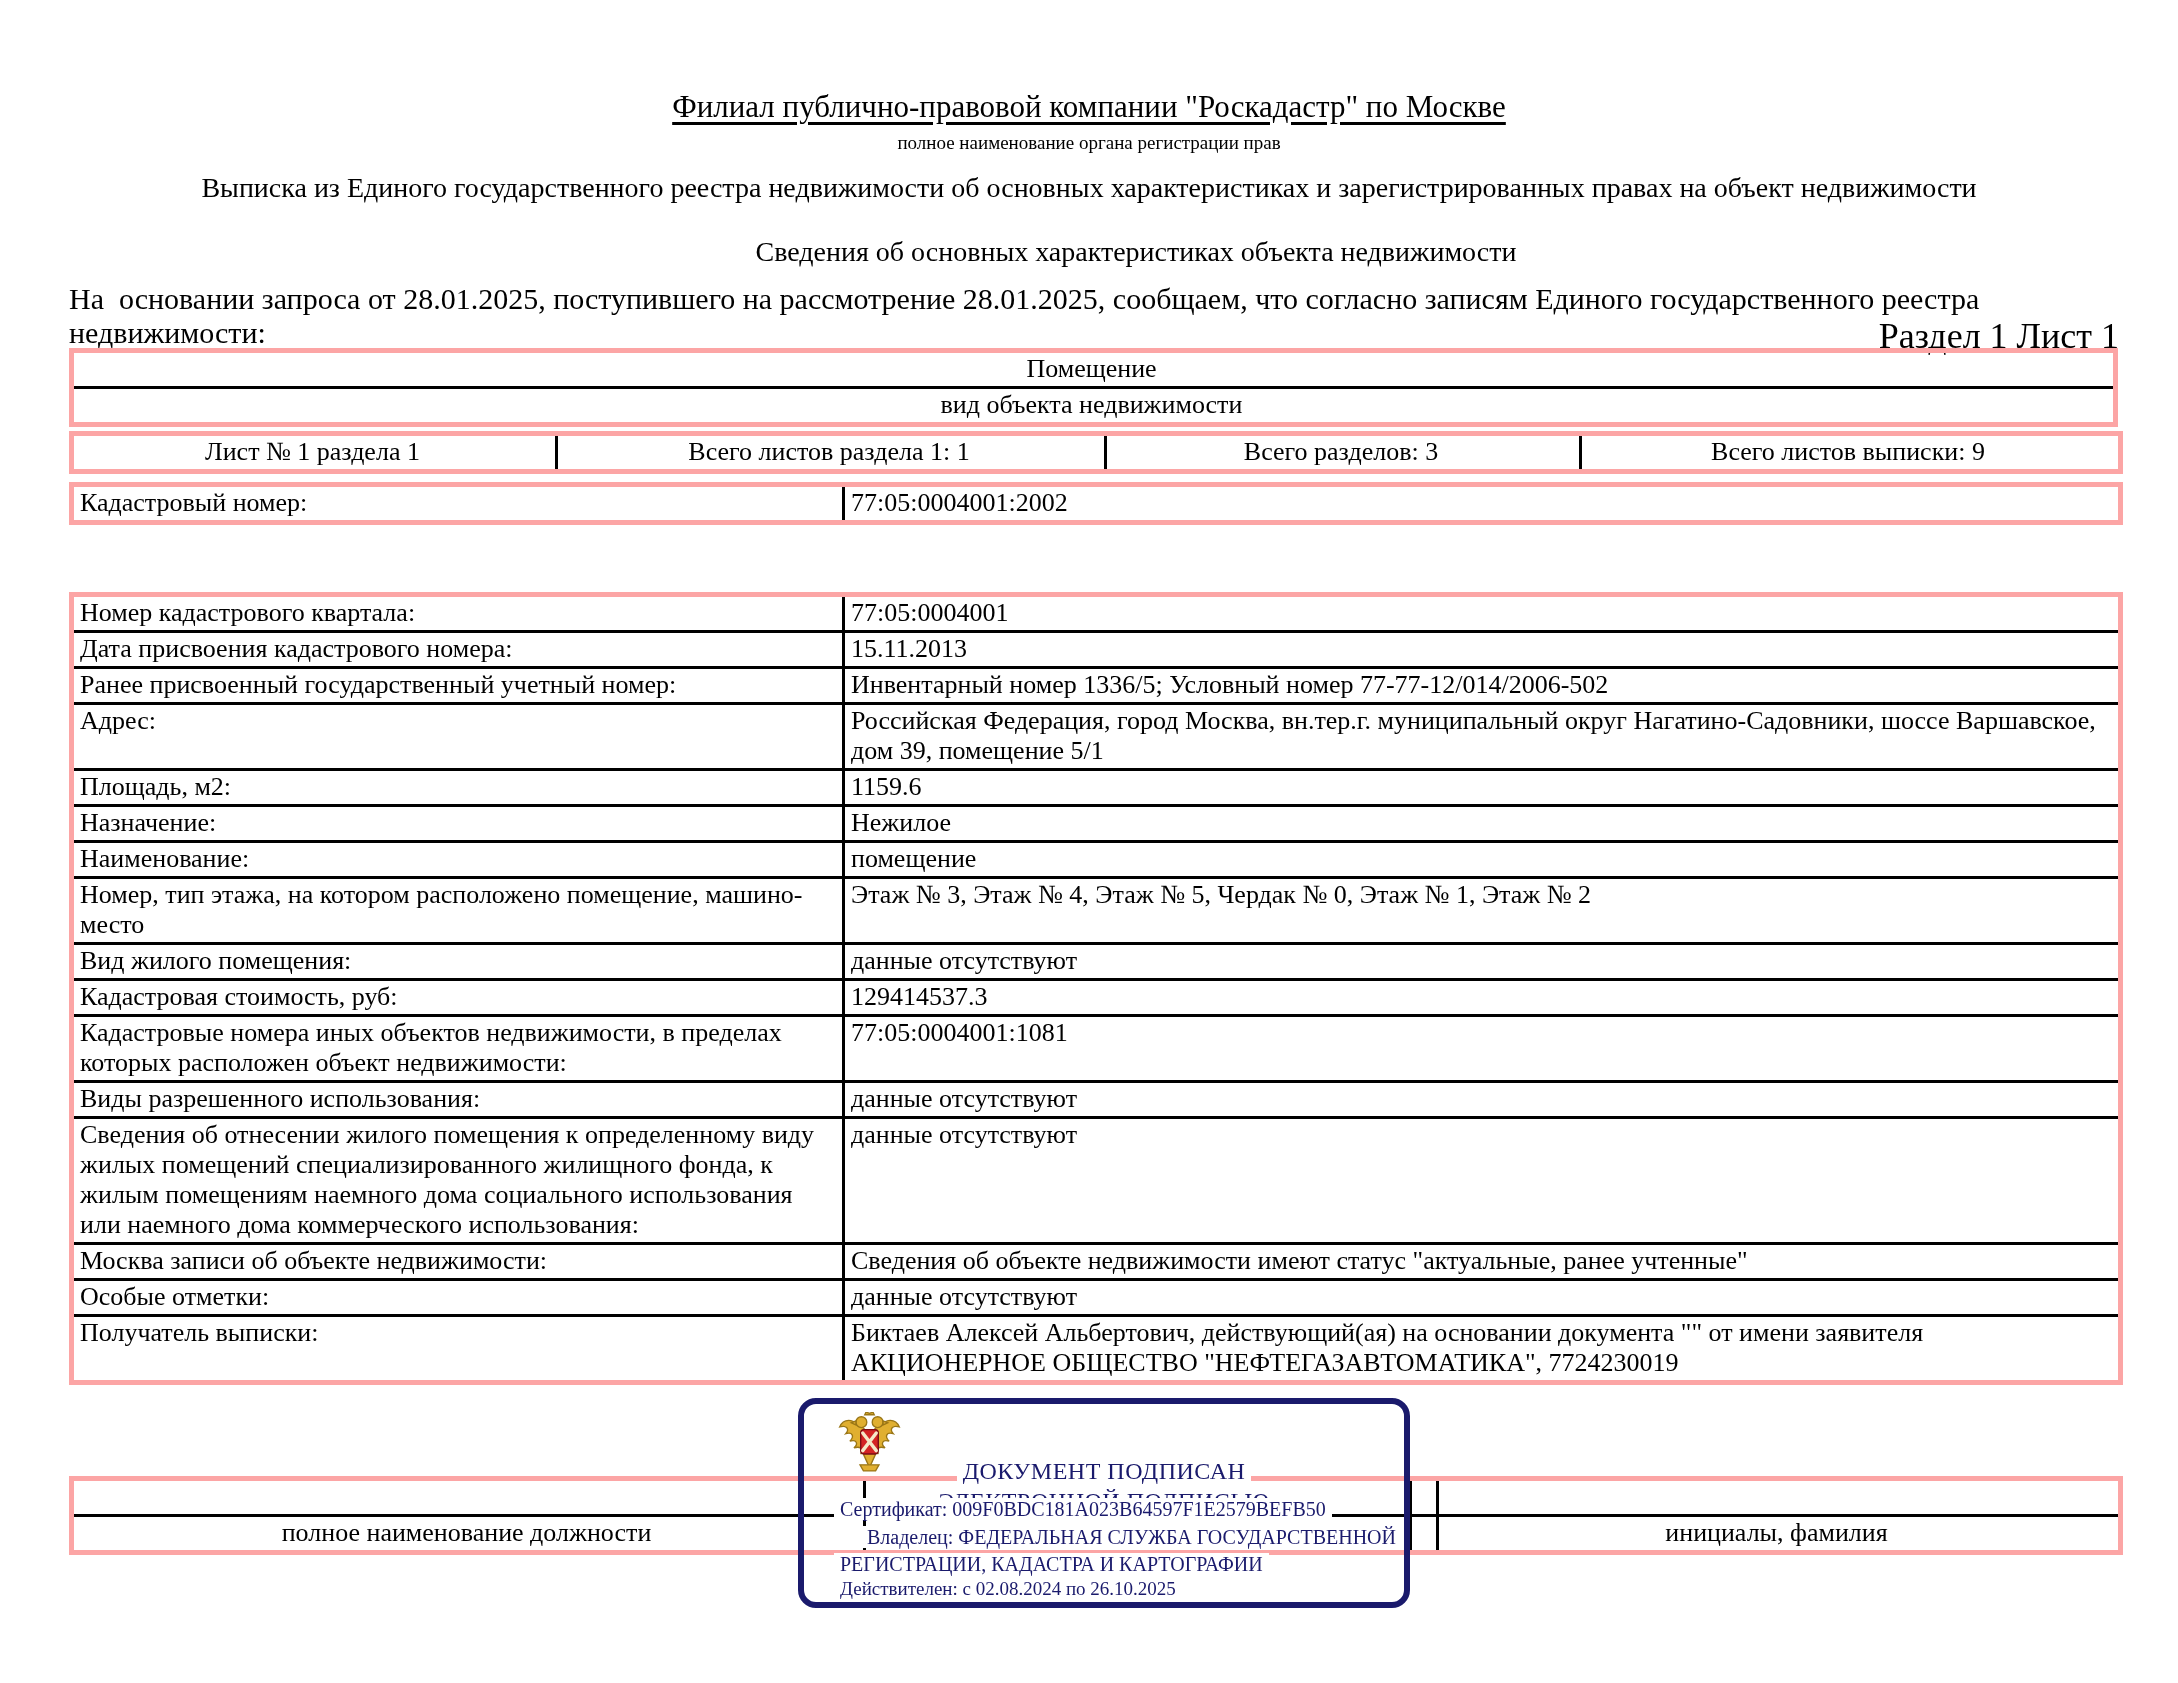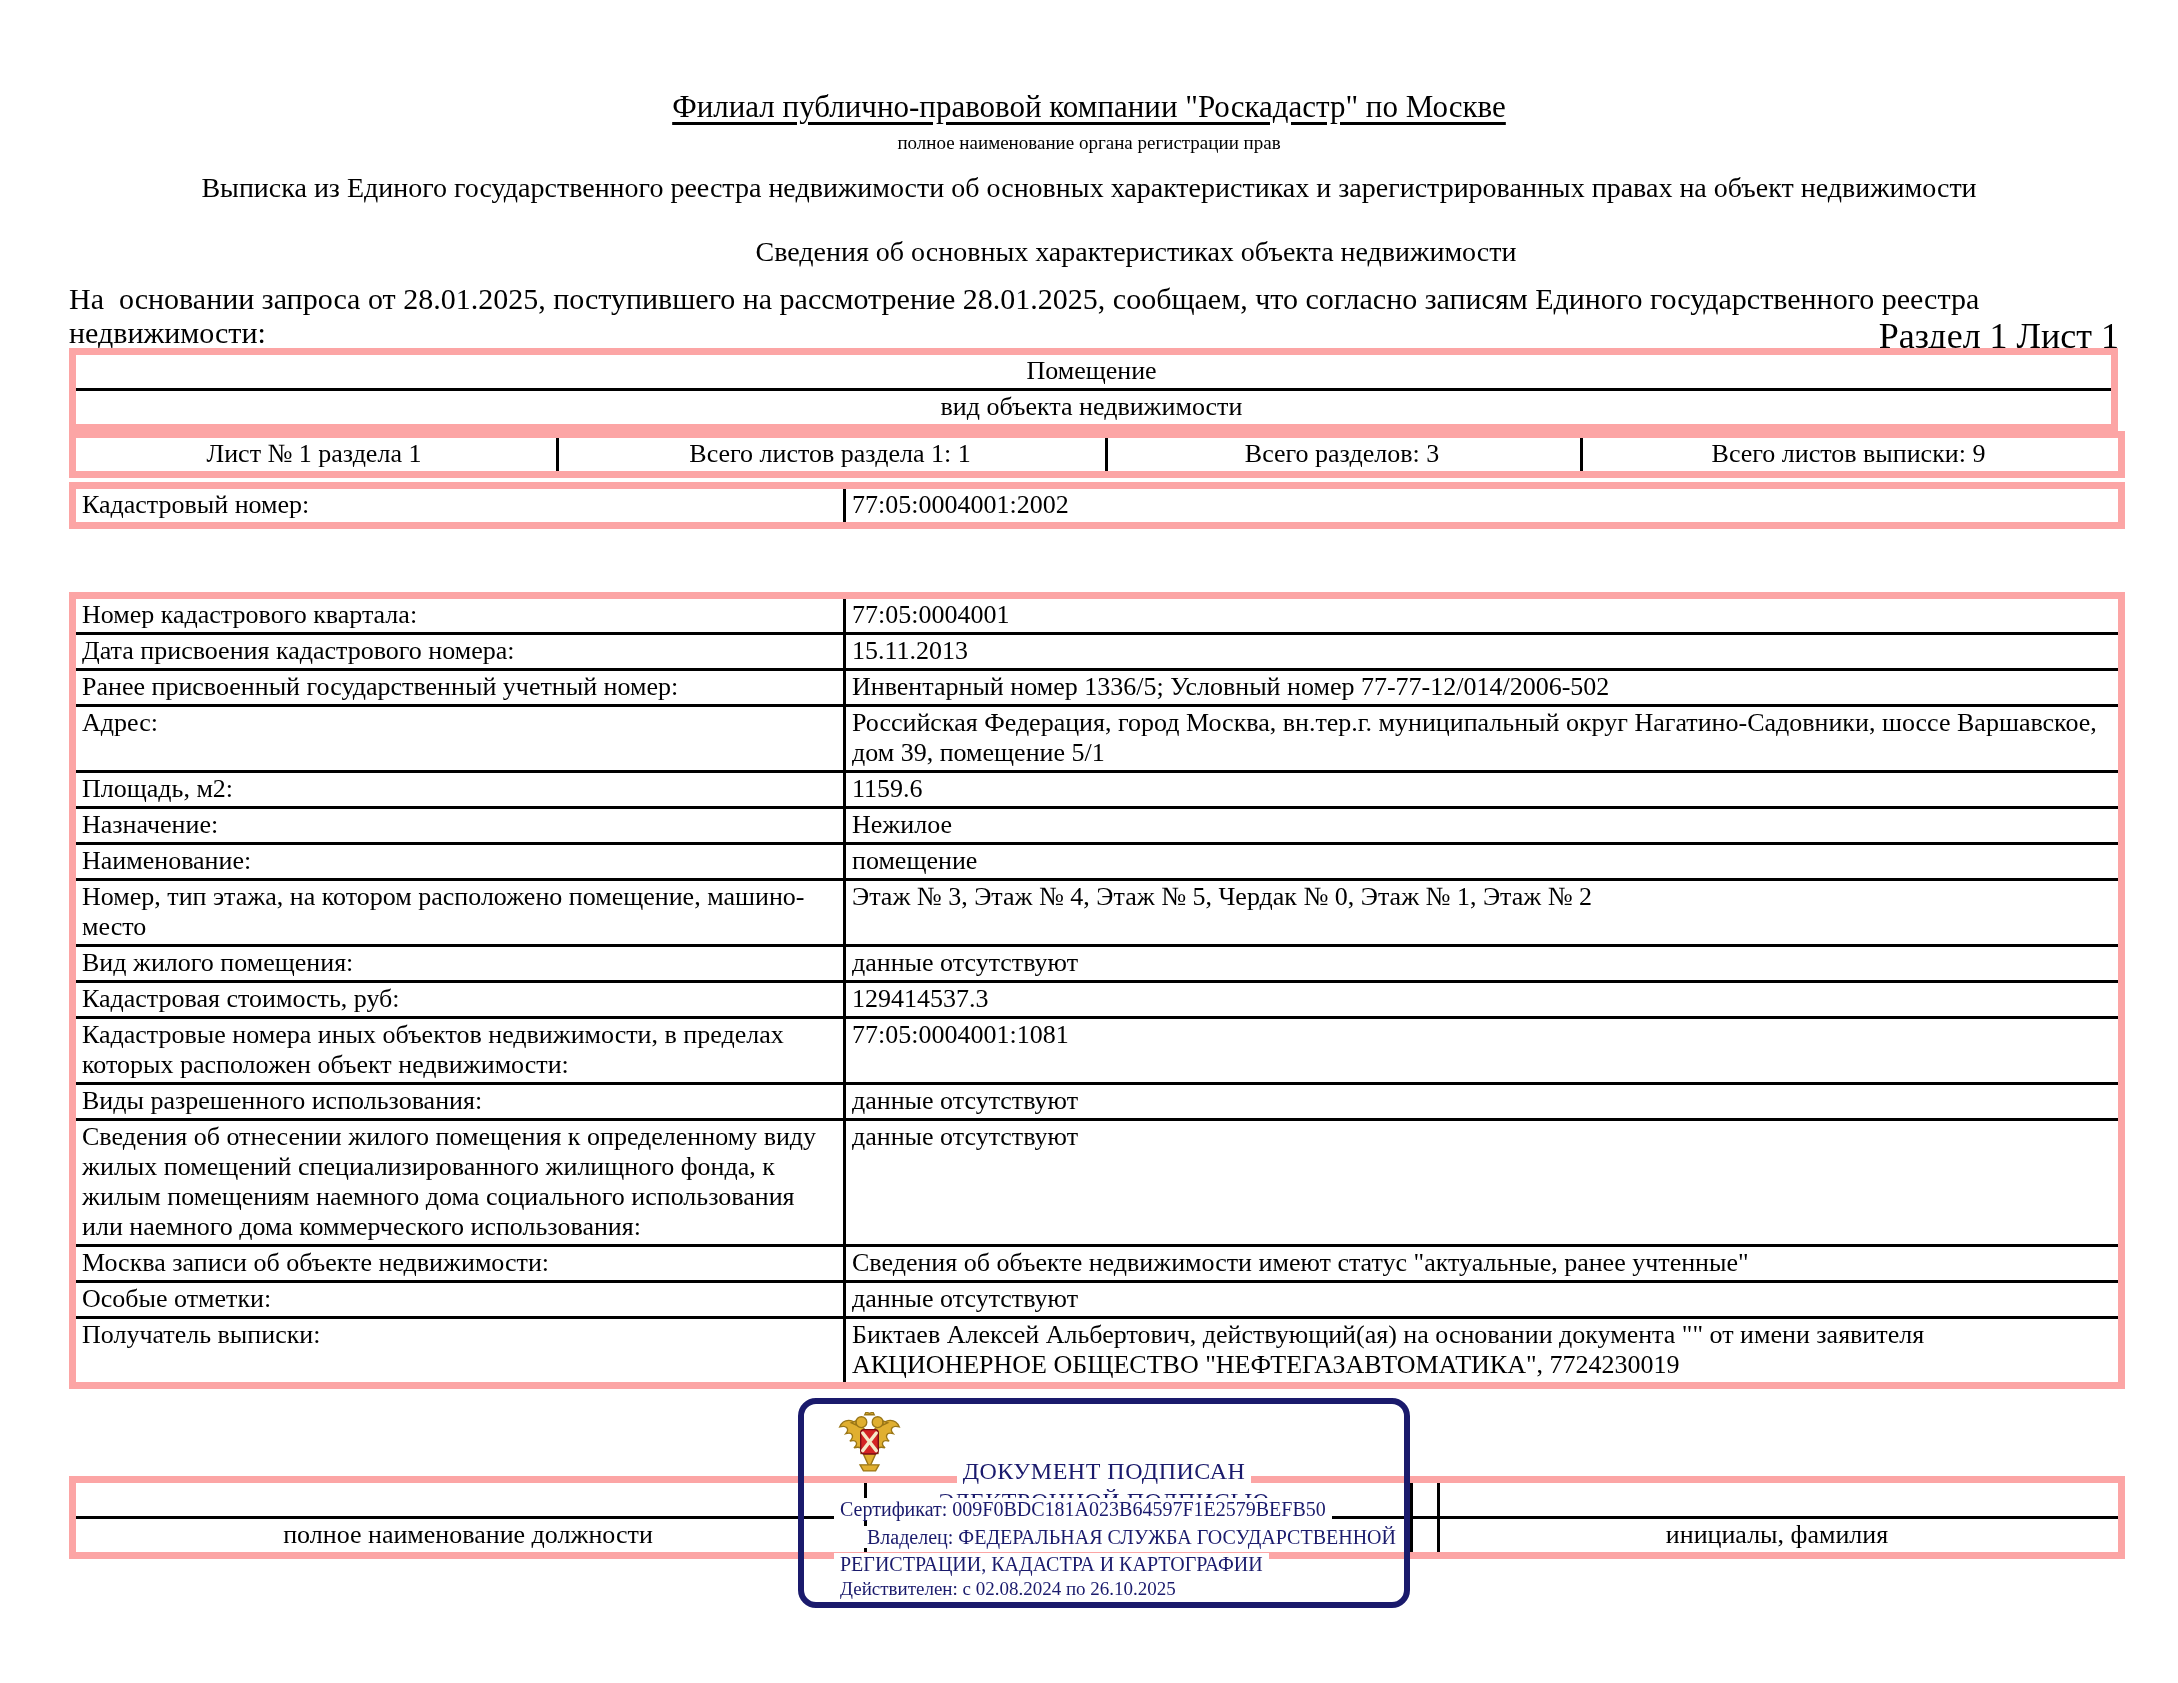--- a/index.html
+++ b/index.html
@@ -11,21 +11,21 @@
   .centered{left:0;width:100%;text-align:center;}
 
   .org-name{top:89px;font-size:31px;}
   .org-name span{text-decoration:underline;text-underline-offset:5px;}
   .org-caption{top:132px;font-size:19px;}
   .doc-title{top:172px;font-size:28px;}
   .subtitle{top:236px;font-size:28px;margin-left:47px;}
   .request-line{top:282px;left:69px;width:2049px;font-size:30px;white-space:pre-wrap;}
   .section-sheet{top:315px;right:59px;font-size:36px;text-align:right;}
 
-  table.doc-table{border-collapse:collapse;table-layout:fixed;border:7px solid #fca5a5;}
+  table.doc-table{border-collapse:collapse;table-layout:fixed;border:5px solid #fca5a5;}
   table.doc-table td{
     border:3px solid #000;font-size:26px;line-height:30px;
     padding:1px 10px 2px 6px;vertical-align:top;overflow:hidden;
   }
   .tableA{top:348px;left:69px;width:2049px;}
   .tableA td{text-align:center;}
   .tableB{top:431px;left:69px;width:2049px;}
   .tableB td{text-align:center;}
   .tableC{top:482px;left:69px;width:2049px;}
   .tableD{top:592px;left:69px;width:2049px;}

